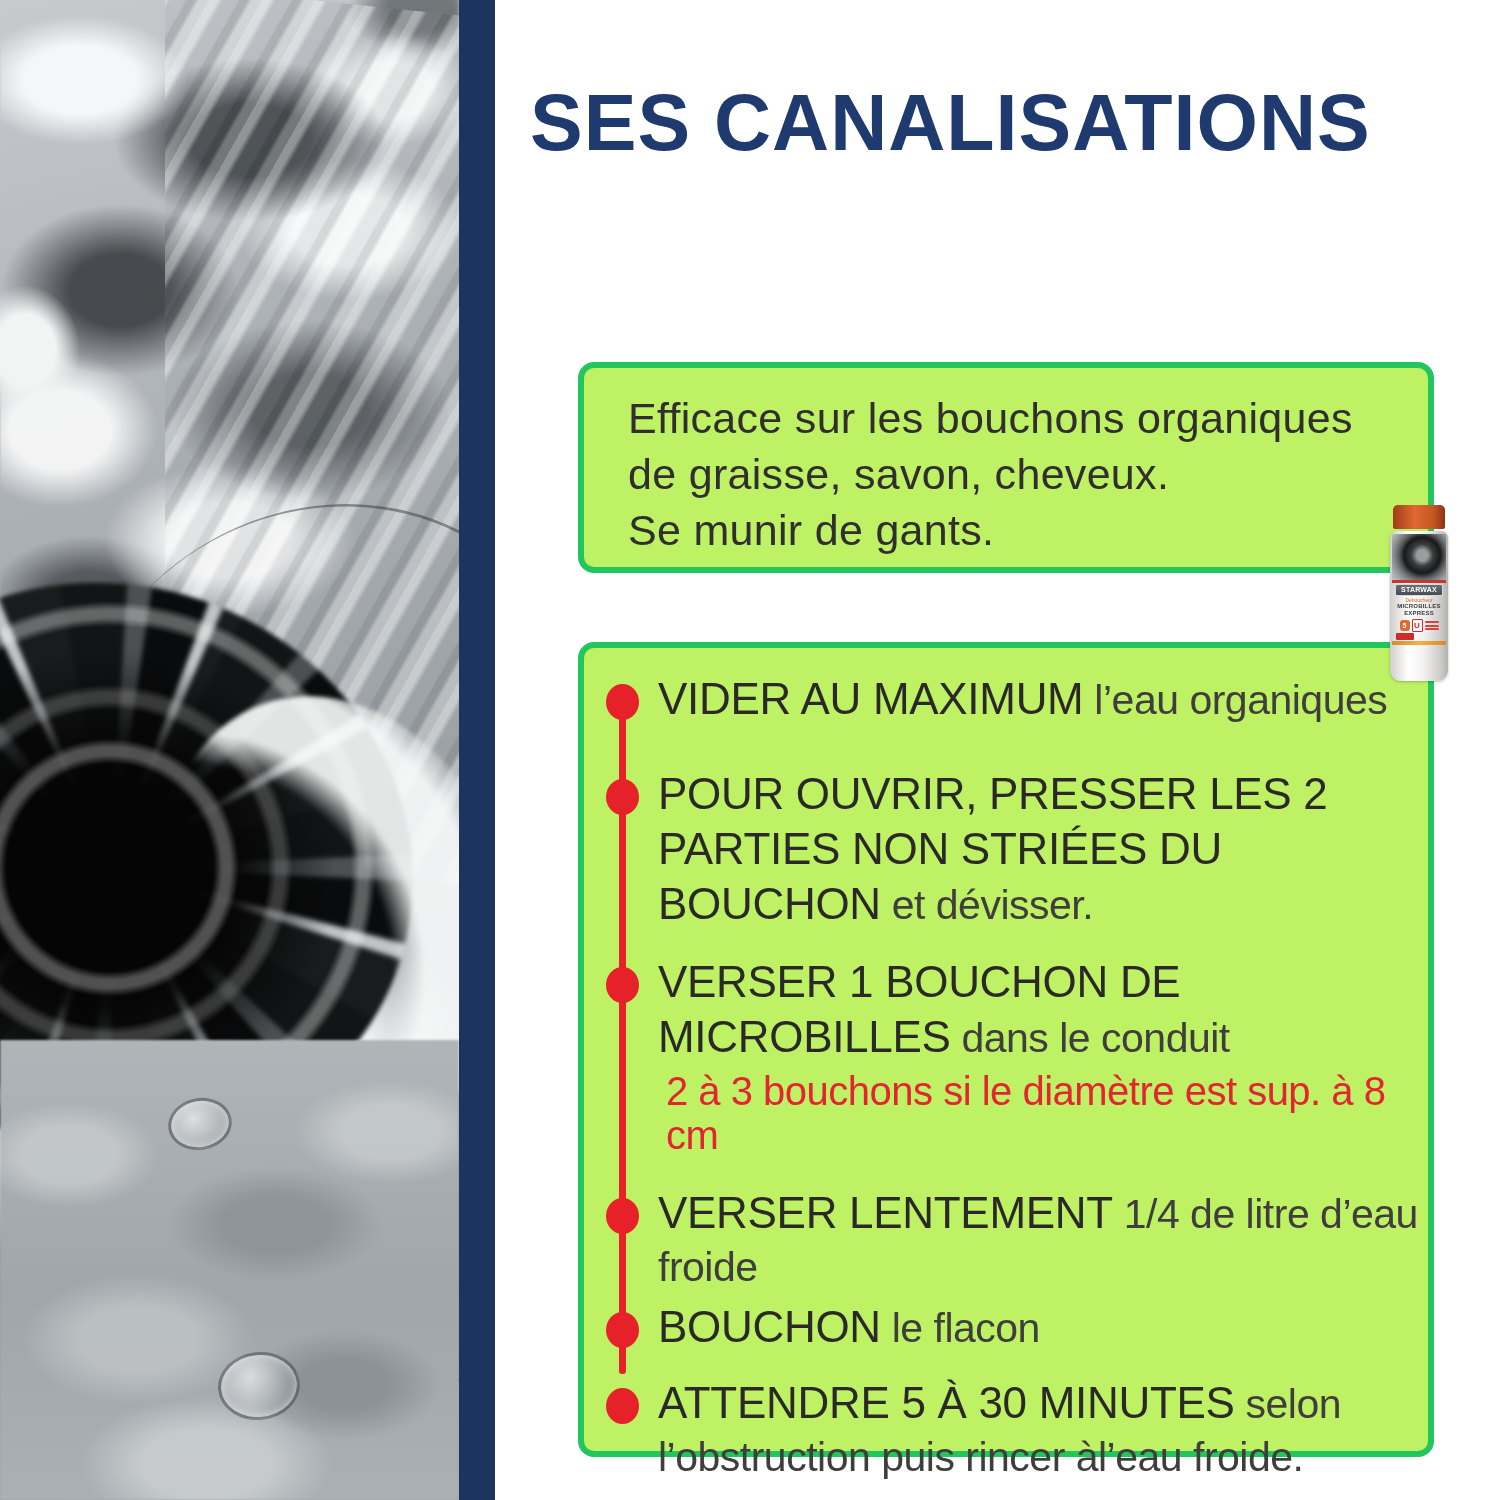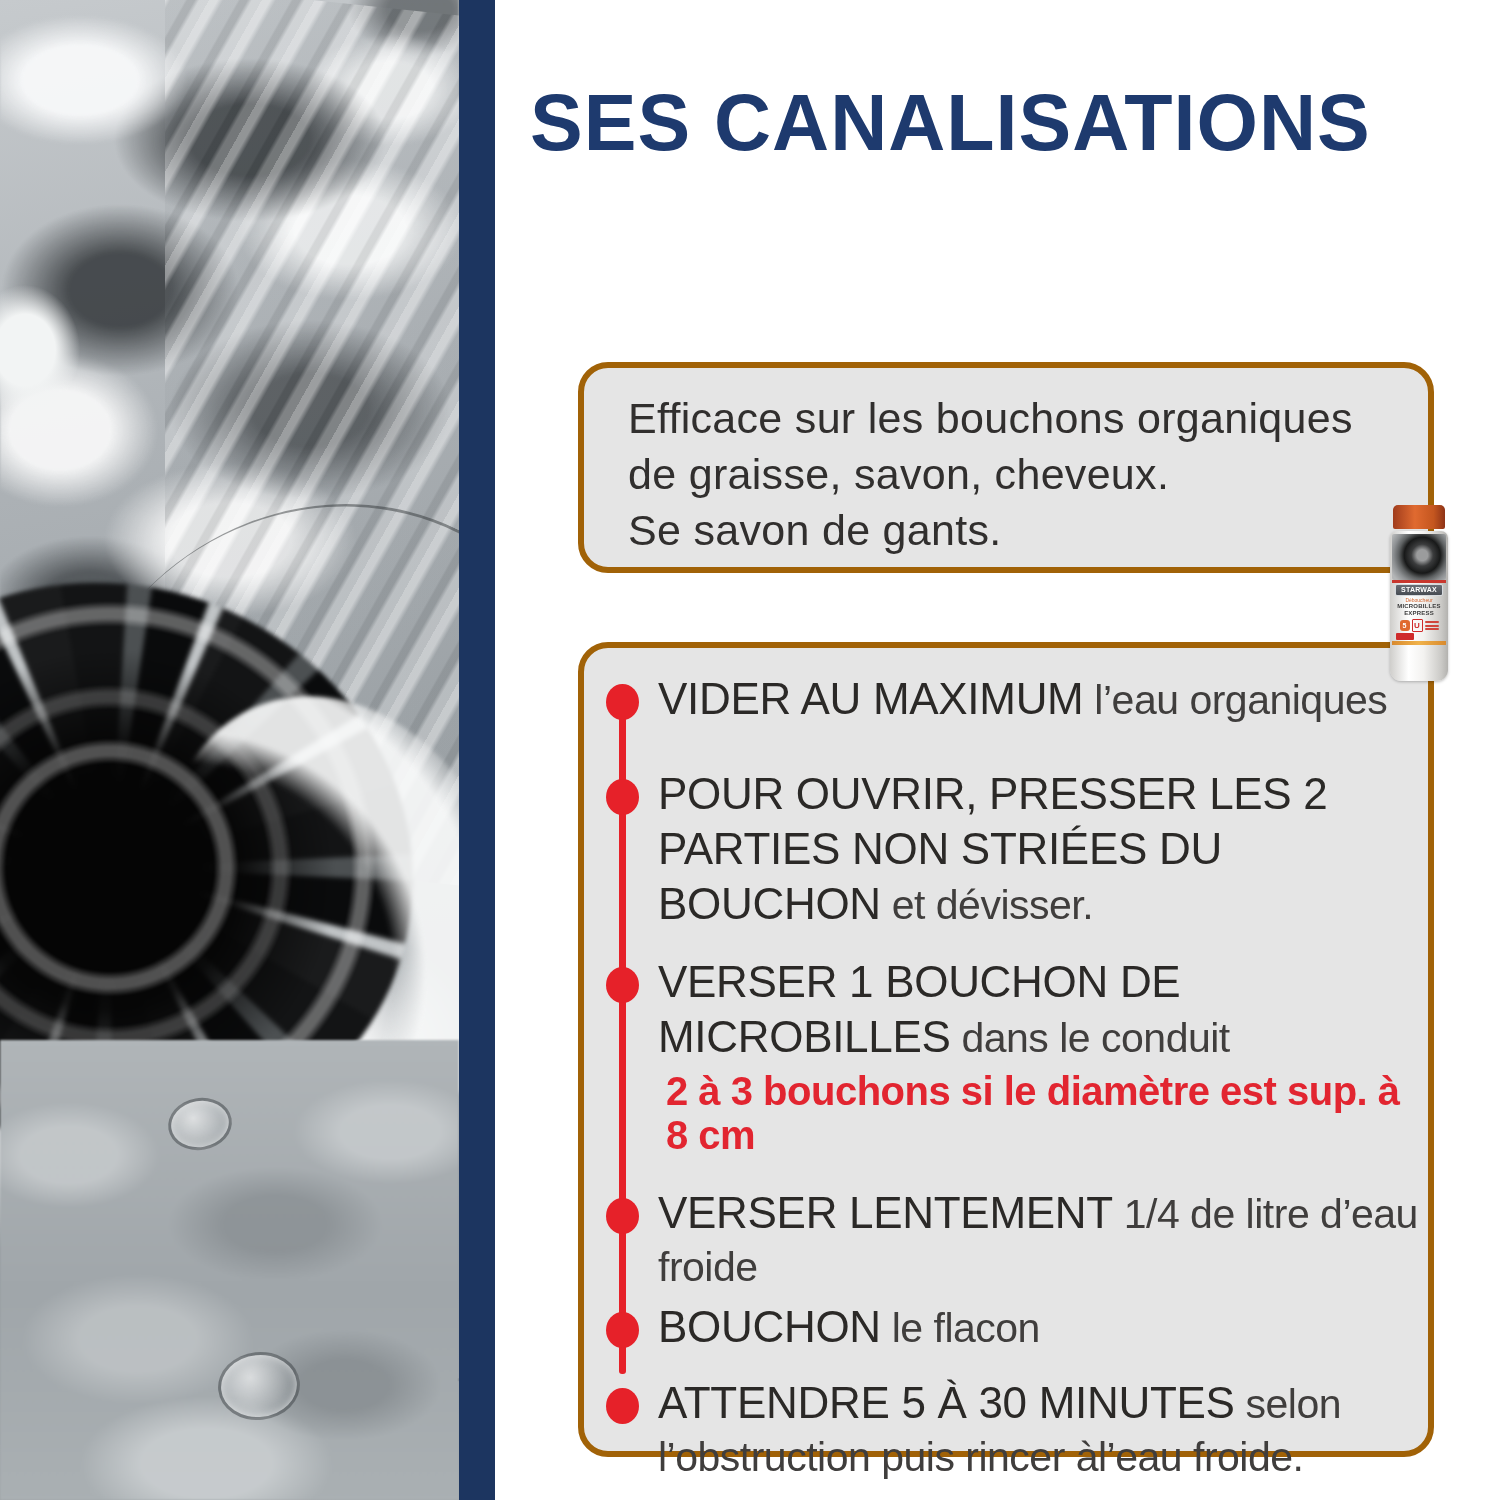--- a/index.html
+++ b/index.html
@@ -64,37 +64,37 @@
 
   
   .divider{position:absolute;left:459px;top:0;width:36px;height:1500px;background:#1c3560;}
 
   
   .title{position:absolute;left:530px;top:70px;color:#1e3a6e;}
   .title .t1{font-size:104px;line-height:1;font-weight:bold;letter-spacing:10px;white-space:nowrap;}
   .title .t2{font-size:79px;line-height:1;font-weight:bold;letter-spacing:1px;margin-top:13px;white-space:nowrap;}
 
   
-  .rbox{position:absolute;background:#e5e5e5;border:6px solid #a16207;border-radius:30px;box-sizing:border-box;}
+  .rbox{position:absolute;background:#bef264;border:6px solid #22c55e;border-radius:16px;box-sizing:border-box;}
   .box1{left:578px;top:362px;width:856px;height:211px;padding:22px 14px 0 44px;}
   .box1 .iline{font-size:43px;line-height:56px;color:#312f2e;letter-spacing:.3px;white-space:nowrap;}
 
   .box2{left:578px;top:642px;width:856px;height:815px;}
   ol.steps{list-style:none;margin:0;padding:24px 0 0 74px;position:relative;}
   .timeline{position:absolute;left:35px;top:54px;width:7px;height:672px;background:#e62129;border-radius:3px;}
   ol.steps li{position:relative;font-size:41px;line-height:53px;color:#403e3d;width:766px;letter-spacing:-.5px;}
   ol.steps li::before{content:'';position:absolute;left:-52px;top:12px;width:33px;height:36px;
       background:#e62129;border-radius:50%;}
   ol.steps li .b{font-size:44px;font-weight:normal;color:#2b2927;letter-spacing:-.3px;}
   ol.steps li.m1{margin-bottom:40px;}
   ol.steps li.m2{margin-bottom:23px;}
   ol.steps li.m3{margin-bottom:29px;}
   ol.steps li.m4{margin-bottom:6px;}
   ol.steps li.m5{margin-bottom:21px;}
-  .red-note{font-size:40px;line-height:44px;font-weight:bold;color:#e22530;
+  .red-note{font-size:40px;line-height:44px;font-weight:normal;color:#e22530;
       letter-spacing:-.5px;margin-top:4px;padding-left:8px;}
 
   
   .bottle{position:absolute;left:1390px;top:505px;width:58px;height:176px;z-index:5;}
   .cap{width:52px;height:24px;margin:0 auto;border-radius:5px 5px 2px 2px;
       background:linear-gradient(90deg,#a03c1c,#e06a30 42%,#c4561f 78%,#8e3317);}
   .bbody{width:58px;height:150px;margin-top:2px;border-radius:7px 7px 11px 11px;overflow:hidden;
       background:linear-gradient(90deg,#cfcecb,#ffffff 32%,#f3f2f0 58%,#cbcac7 88%,#b3b2af);
       box-shadow:0 1px 3px rgba(0,0,0,.25);}
   .lphoto{height:46px;margin:3px 2px 0;border-radius:2px;
@@ -137,21 +137,21 @@
 
   <div class="divider"></div>
 
   <div class="title">
     <div class="t2">SES CANALISATIONS</div>
   </div>
 
   <div class="rbox box1">
     <div class="iline">Efficace sur les bouchons organiques</div>
     <div class="iline">de graisse, savon, cheveux.</div>
-    <div class="iline">Se savon de gants.</div>
+    <div class="iline">Se munir de gants.</div>
   </div>
 
   <div class="rbox box2">
     <div class="timeline"></div>
     <ol class="steps">
       <li class="m1">
         <span class="b">VIDER AU MAXIMUM</span><span class="n"> l’eau organiques</span>
       </li>
       <li class="m2">
         <span class="b">POUR OUVRIR, PRESSER LES 2 PARTIES NON STRIÉES DU BOUCHON</span><span class="n"> et dévisser.</span>

